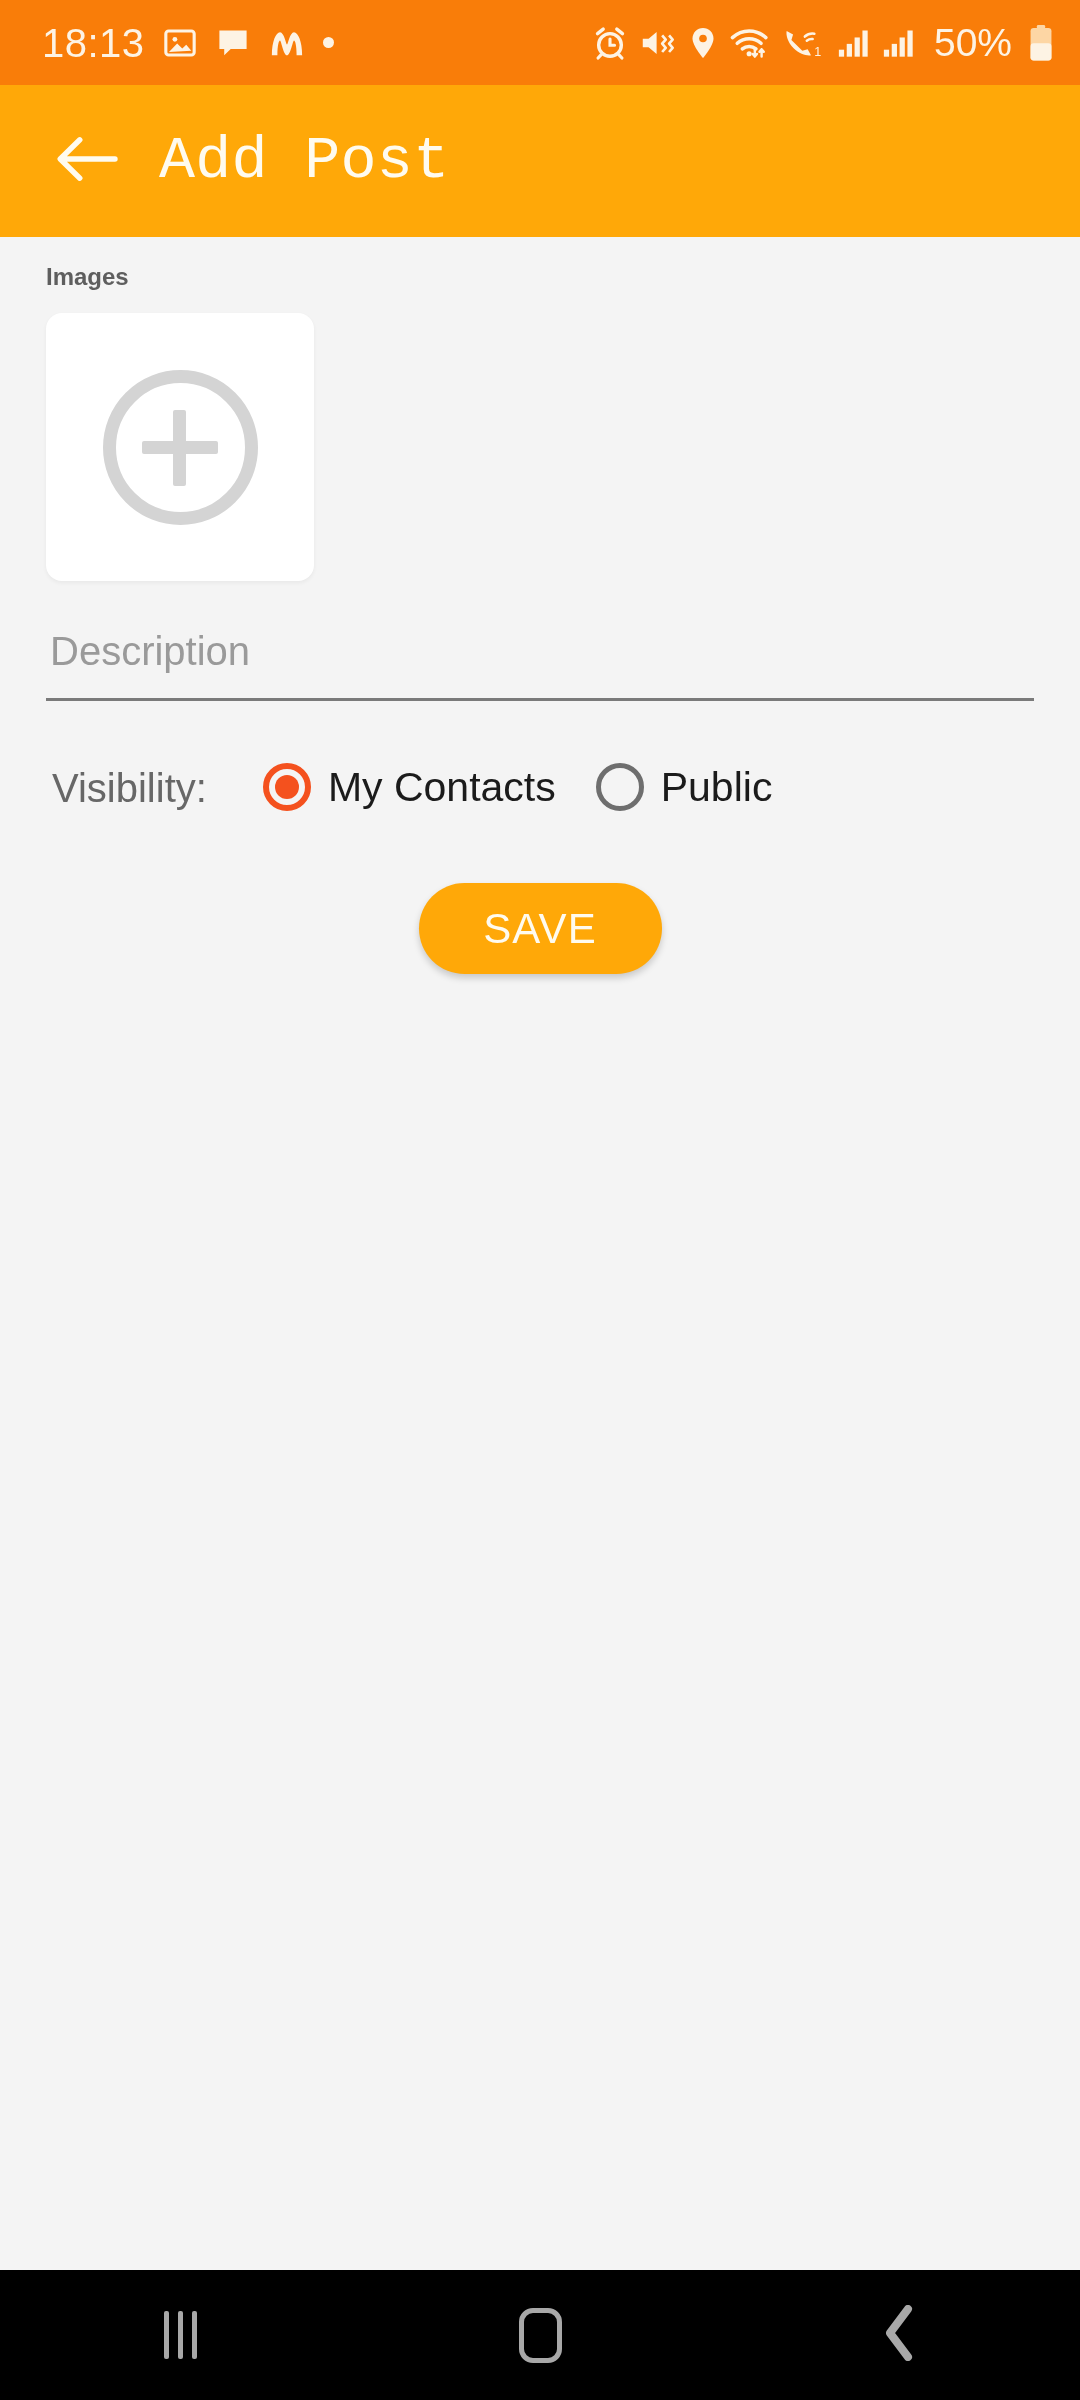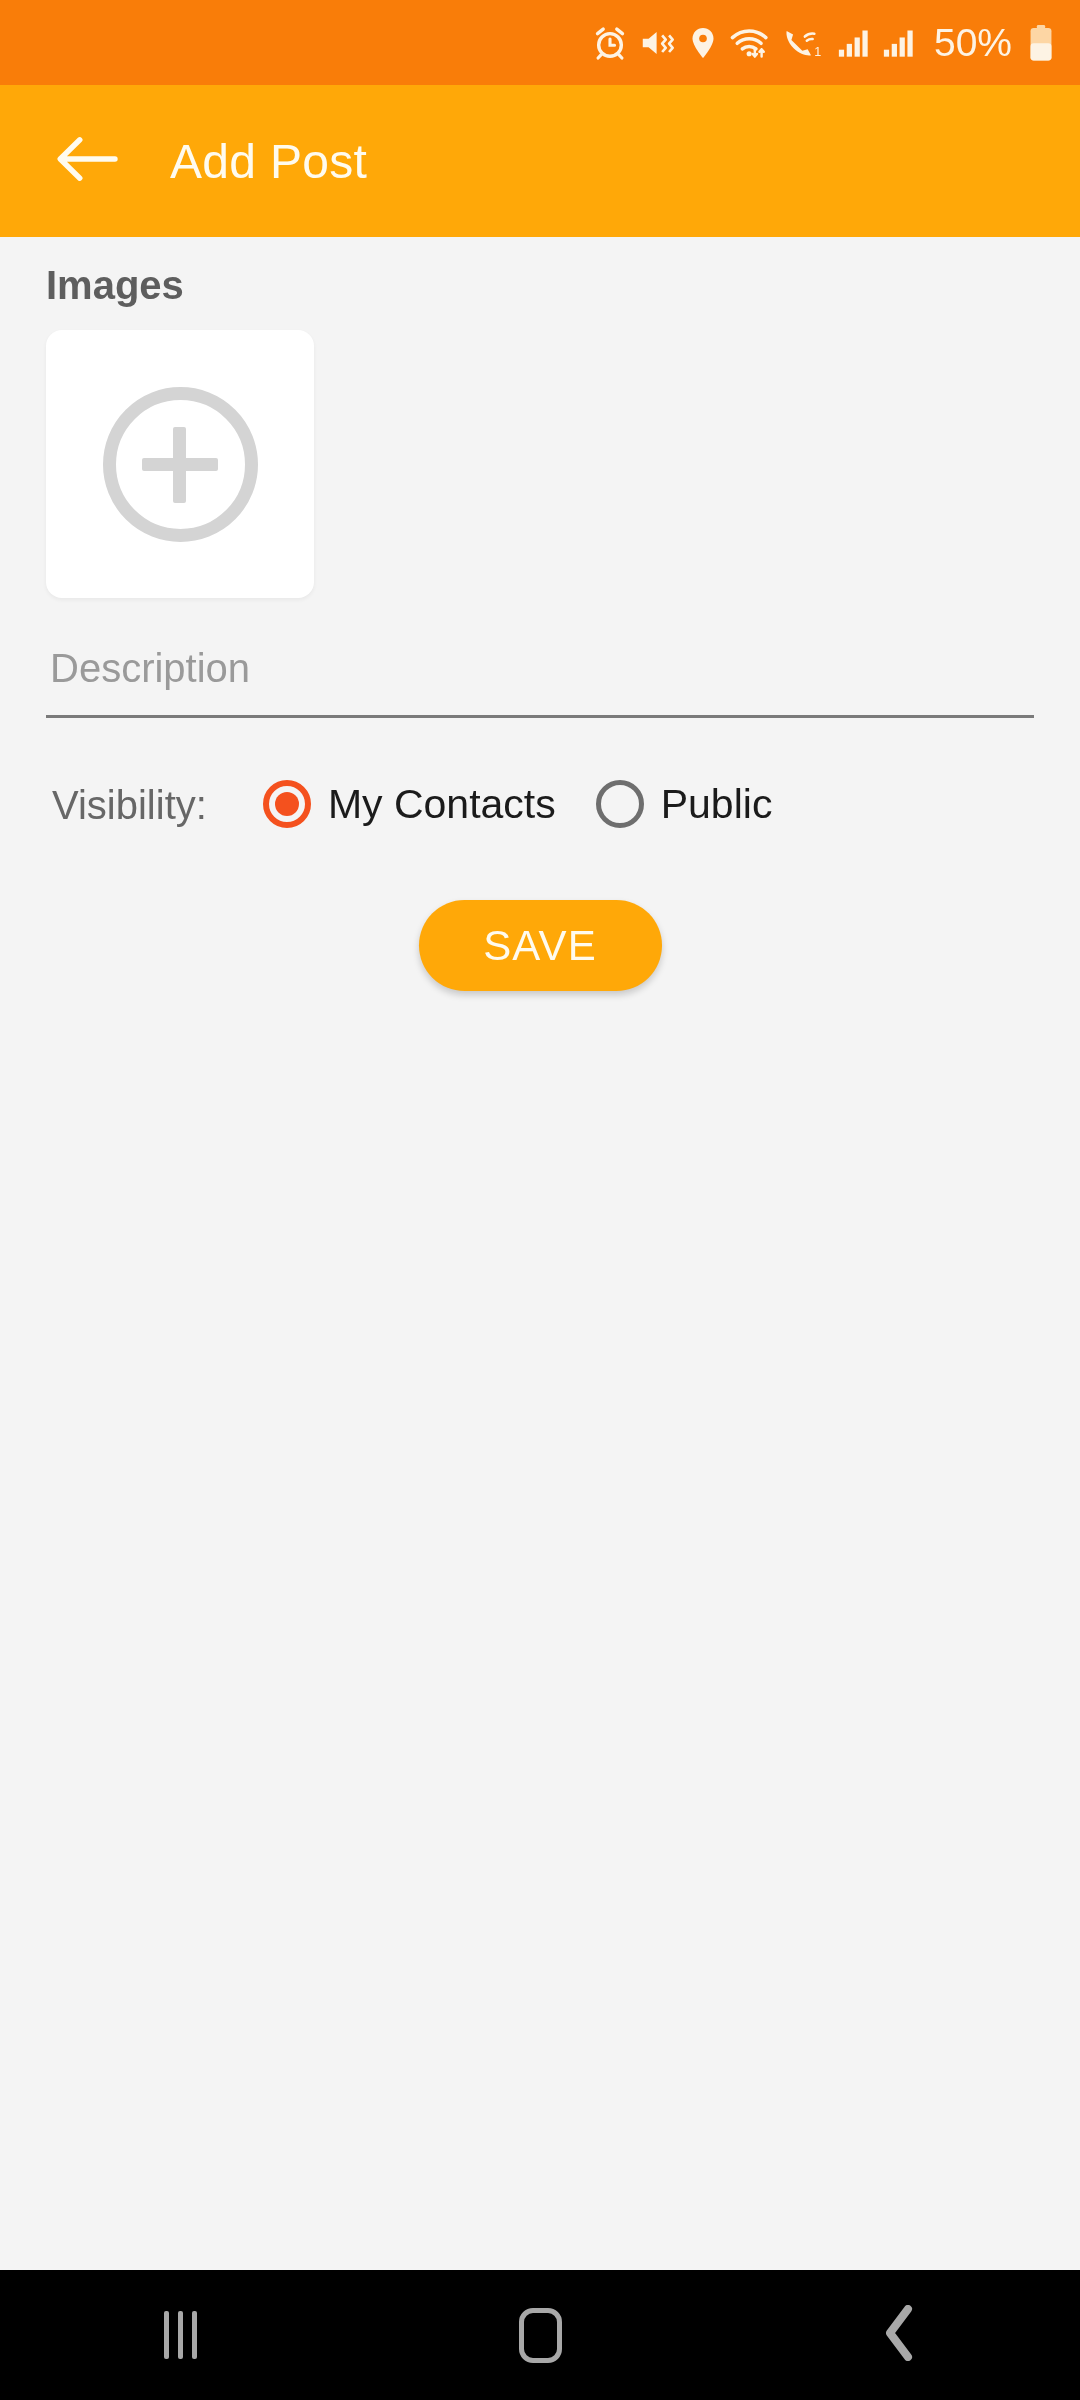--- a/index.html
+++ b/index.html
@@ -46,44 +46,45 @@
     display:flex; align-items:center;
     padding-left:48px;
     flex:0 0 auto;
   }
   .back-btn {
     width:78px; height:78px;
     display:flex; align-items:center; justify-content:center;
     cursor:pointer;
   }
   .app-title {
-    font-size:48px;
+    font-size:60px;
     color:#fffbef;
-    margin-left:44px;
+    margin-left:33px;
     letter-spacing:0.3px;
+    font-family:Liberation Mono, monospace;
   }
 
   
   .content {
     flex:1 1 auto;
     background:#f4f4f4;
     padding:0 46px;
     position:relative;
     overflow:hidden;
   }
   .intro {
     margin-top:58px;
     font-size:40px;
     line-height:1.57;
     color:#727272;
     max-width:900px;
   }
   .images-label {
     margin-top:26px;
-    font-size:40px;
+    font-size:24px;
     font-weight:bold;
     color:#5e5e5e;
   }
   .image-strip {
     margin-top:22px;
     display:flex; gap:20px;
   }
   .add-image-tile {
     width:268px; height:268px;
     background:#ffffff;
@@ -179,20 +180,41 @@
   .recents-icon { display:flex; gap:9px; }
   .recents-icon i { display:block; width:5px; height:48px; background:#a8a8a8; border-radius:2px; }
   .home-icon { width:43px; height:55px; border:5px solid #a8a8a8; border-radius:14px; }
 </style>
 </head>
 <body>
 
 <div id="screen">
 
   <div class="status-bar">
+    <div class="status-left">
+      <span class="clock">18:13</span>
+      <span class="sb-icon">
+        <svg width="34" height="34" viewBox="0 0 24 24">
+          <rect x="2" y="3.5" width="20" height="17" rx="2" fill="none" stroke="#fdf3e4" stroke-width="2.2"></rect>
+          <circle cx="8.4" cy="9.4" r="1.7" fill="#fdf3e4"></circle>
+          <path d="M4.2 18.3 L10 12.4 L13.6 15.8 L16.4 13.2 L20 17.4 Z" fill="#fdf3e4"></path>
+        </svg>
+      </span>
+      <span class="sb-icon">
+        <svg width="36" height="34" viewBox="0 0 24 24">
+          <path d="M2.4 3.2 h19.2 v13.1 h-11.2 l-4.6 4.4 v-4.4 h-3.4 z" fill="#fdf3e4"></path>
+        </svg>
+      </span>
+      <span class="sb-icon">
+        <svg width="36" height="32" viewBox="0 0 24 22">
+          <path d="M1.6 19.4 C1.6 10 4.4 3.6 7.2 3.6 C10 3.6 11.3 12 12 12 C12.7 12 14 3.6 16.8 3.6 C19.6 3.6 22.4 10 22.4 19.4 L18.6 19.4 C18.6 12.6 17.6 9.2 16.8 9.2 C16 9.2 14.4 19.4 12 19.4 C9.6 19.4 8 9.2 7.2 9.2 C6.4 9.2 5.4 12.6 5.4 19.4 Z" fill="#fdf3e4"></path>
+        </svg>
+      </span>
+      <span class="sb-dot"></span>
+    </div>
 
     <div class="status-right">
       <span class="sb-icon">
         <svg width="34" height="34" viewBox="0 0 24 24">
           <circle cx="12" cy="13.4" r="8" fill="none" stroke="#fdf3e4" stroke-width="2.4"></circle>
           <path d="M12 9.2 v4.4 h3.2" fill="none" stroke="#fdf3e4" stroke-width="2.2" stroke-linecap="round"></path>
           <path d="M3.2 5.4 L7.2 2.2 M20.8 5.4 L16.8 2.2" stroke="#fdf3e4" stroke-width="2.4" stroke-linecap="round"></path>
           <path d="M5.6 20.4 L3.6 22.6 M18.4 20.4 L20.4 22.6" stroke="#fdf3e4" stroke-width="2.2" stroke-linecap="round"></path>
         </svg>
       </span>

